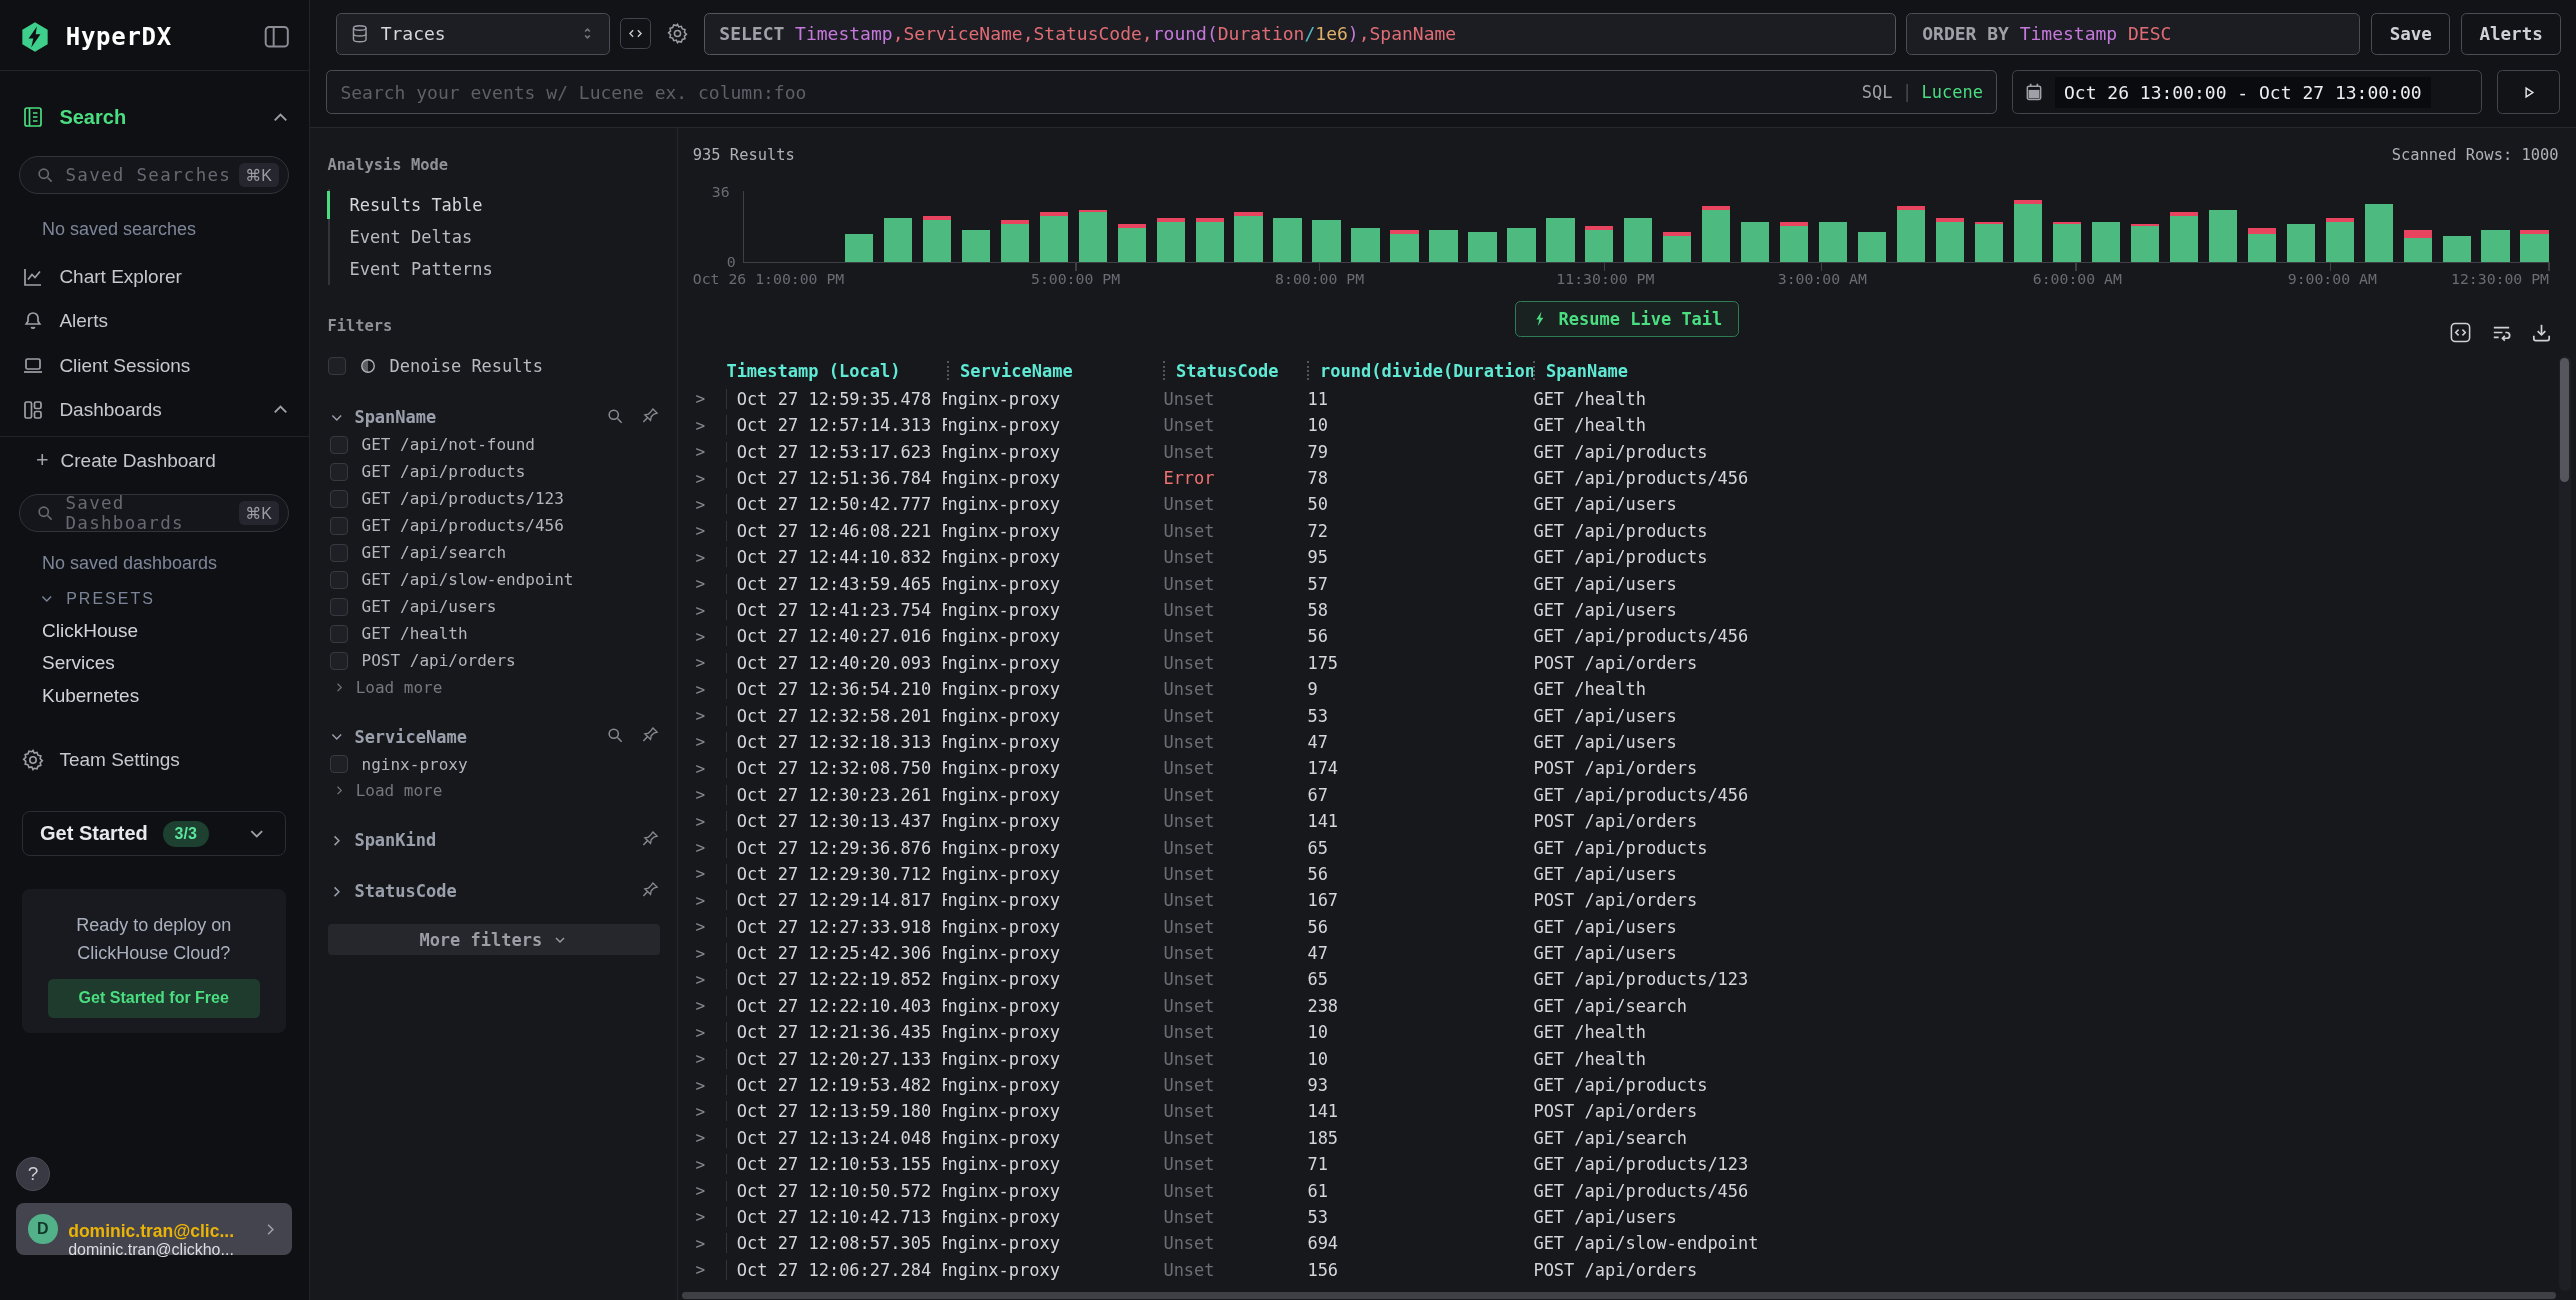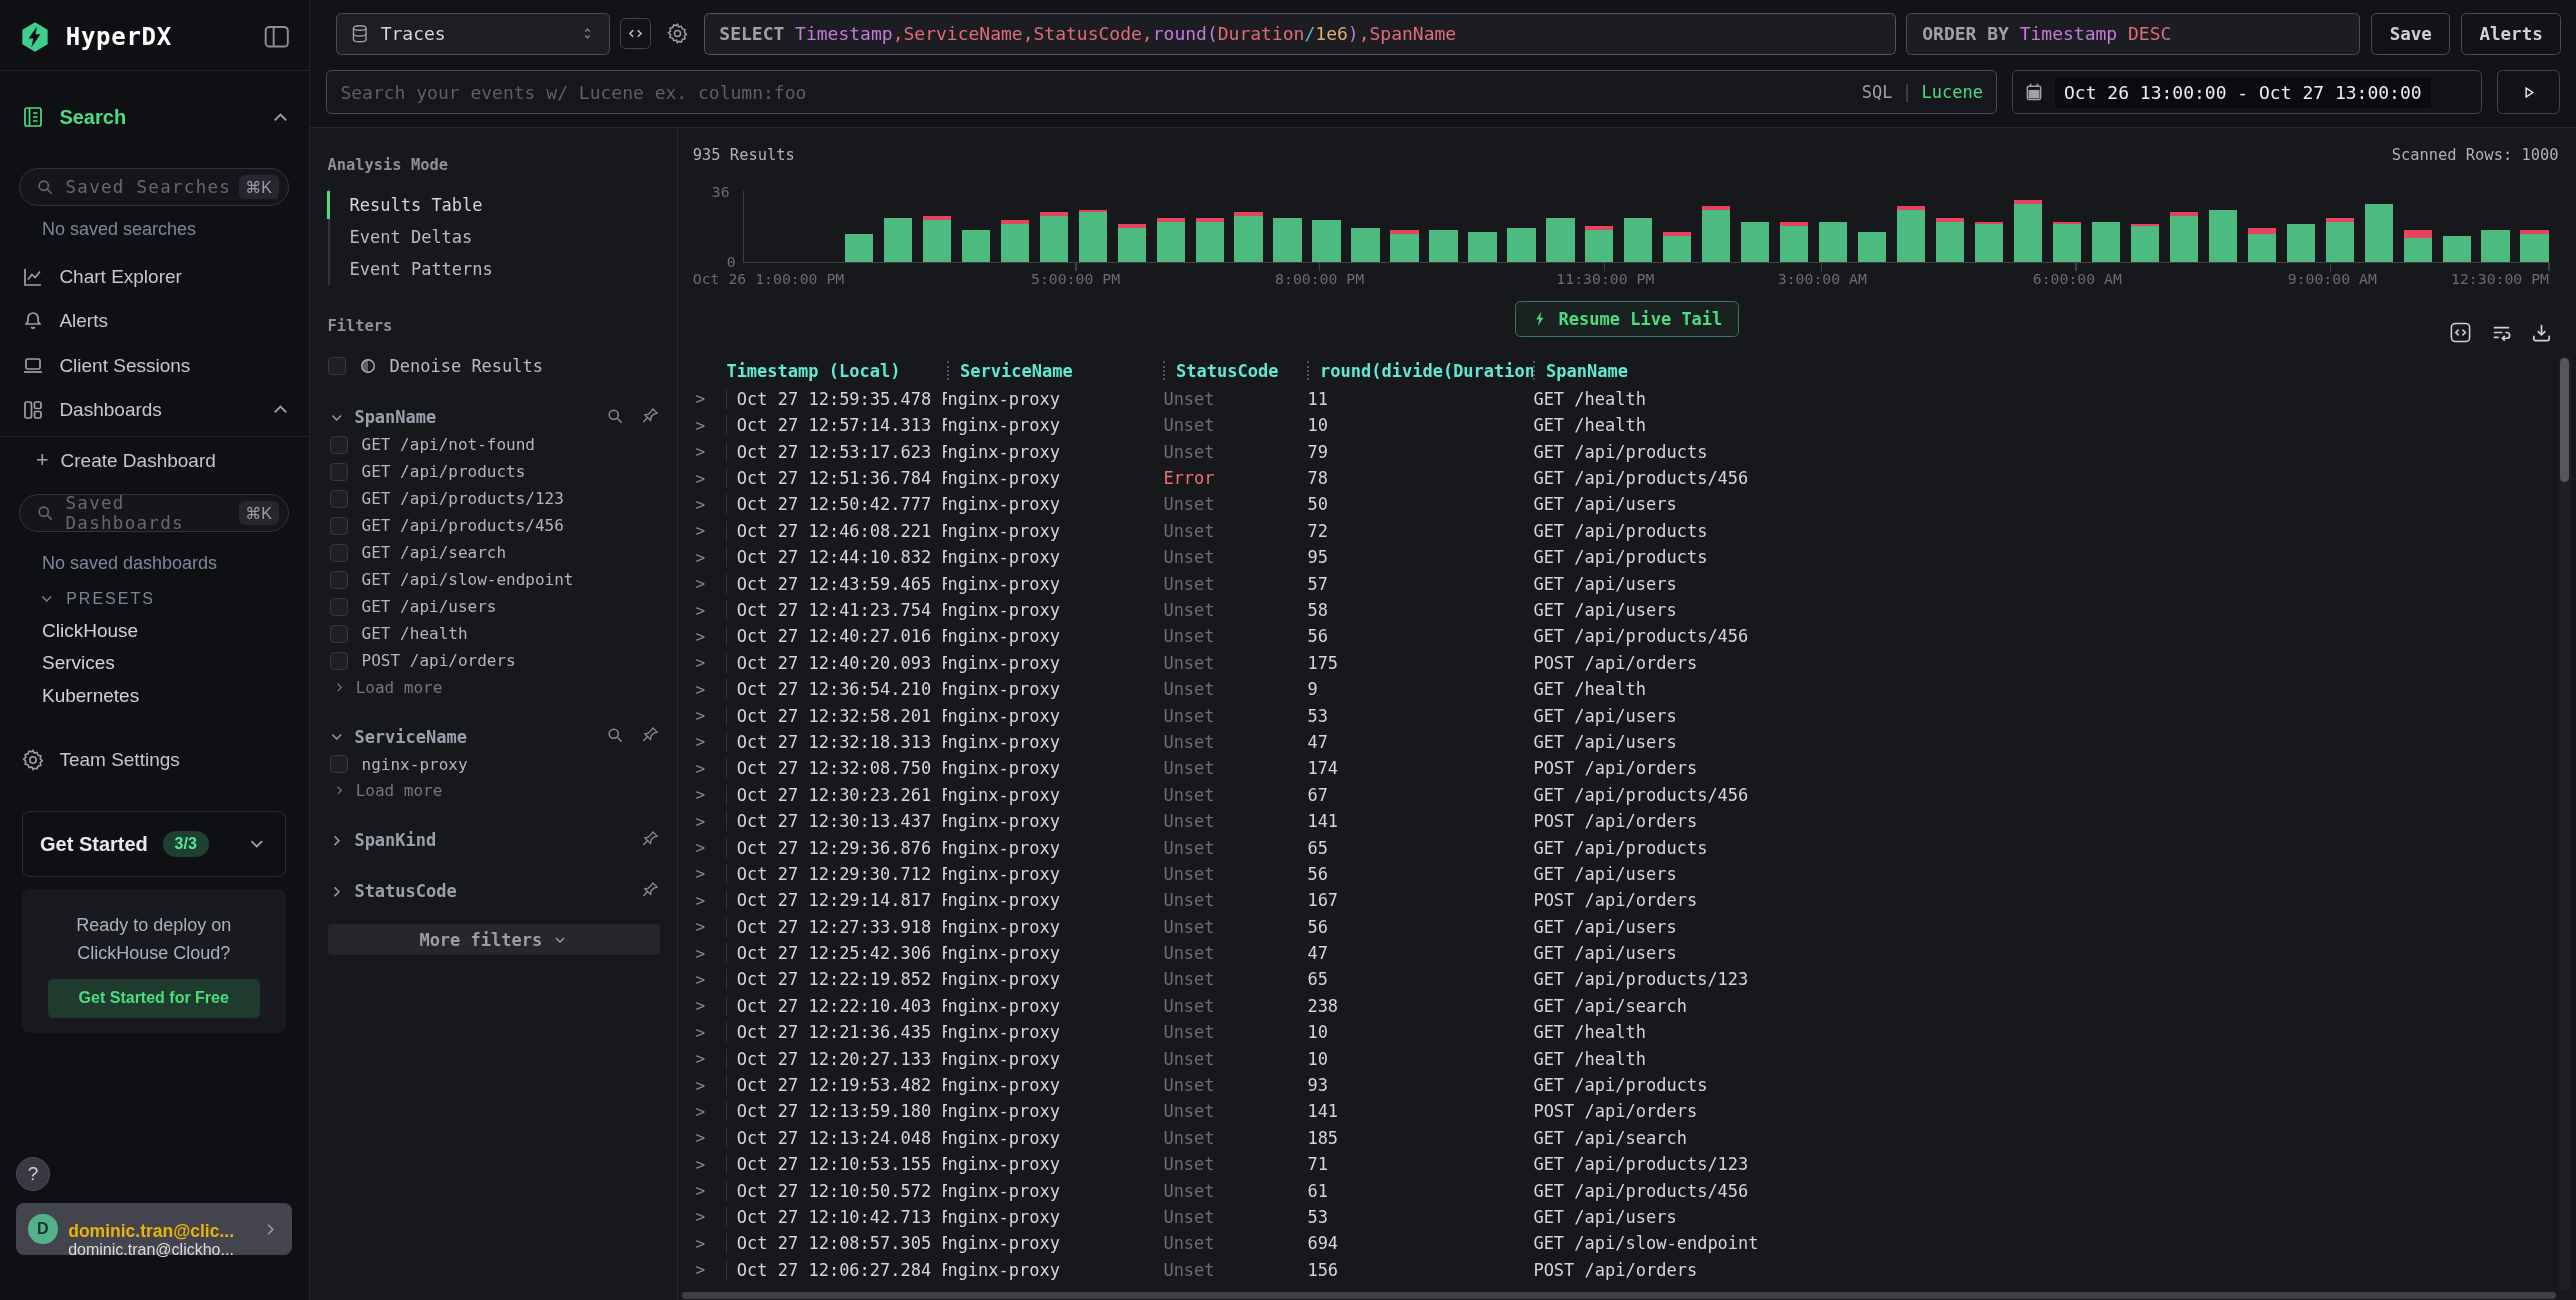--- a/index.html
+++ b/index.html
@@ -32,21 +32,21 @@
   .create-row { position:absolute; left:36px; right:17.5px; height:29.5px; display:flex; align-items:center; cursor:pointer;
     font-family:"Liberation Sans","DejaVu Sans",sans-serif; }
   .create-plus { font-size:21.5px; color:#9fa1a9; }
   .create-label { margin-left:12px; font-size:19px; color:#c6c7cd; }
   .presets-row { position:absolute; left:38px; right:17.5px; height:27px; display:flex; align-items:center; cursor:pointer; }
   .presets-row svg { width:17.5px; height:17.5px; }
   .presets-label { margin-left:10.7px; font-size:16px; letter-spacing:2px; color:#7c8598;
     font-family:"Liberation Sans","DejaVu Sans",sans-serif; }
   .preset-item { position:absolute; left:42px; right:17.5px; height:29.5px; display:flex; align-items:center;
     font-size:19px; color:#d2d3d9; cursor:pointer; font-family:"Liberation Sans","DejaVu Sans",sans-serif; }
-  .gs-box { position:absolute; left:21.5px; right:23px; top:811px; height:66px; border:0.7px solid #2c2d34; border-radius:8px;
+  .gs-box { position:absolute; left:21.5px; right:23px; top:811px; height:45px; border:0.7px solid #2c2d34; border-radius:8px;
     display:flex; align-items:center; padding:0 17.5px; cursor:pointer; }
   .gs-label { font-size:20px; font-weight:bold; color:#e8e9ed; font-family:"Liberation Sans","DejaVu Sans",sans-serif; }
   .gs-badge { margin-left:14.8px; background:#1d4031; color:#5be49b; font-weight:bold; font-size:16px;
     border-radius:671px; padding:4px 12px; font-family:"Liberation Sans","DejaVu Sans",sans-serif; }
   .gs-chev { margin-left:auto; width:21.5px; height:21.5px; }
   .promo { position:absolute; left:21.5px; right:23px; top:889px; height:144px; background:#191a20; border-radius:8px;
     text-align:center; padding-top:21.5px; font-family:"Liberation Sans","DejaVu Sans",sans-serif; }
   .promo-line { font-size:18px; color:#aab0bd; line-height:28px; }
   .promo-btn { margin:12px auto 0; width:212px; height:39px; background:#1f3b2d; border:none; border-radius:5.4px;
     color:#4ade80; font-weight:bold; font-size:16px; cursor:pointer; display:flex; align-items:center; justify-content:center;
@@ -196,21 +196,21 @@
         </svg>
     </span>
     <span class="nav-label">Search</span>
     <span class="nav-trail">
       <svg viewBox="0 0 24 24" fill="none" stroke="#9ea0a8" stroke-width="2">
           <polyline points="6,15 12,9 18,15"></polyline>
         </svg>
     </span>
   </div>
 
-  <div class="pill-input" style="top:168px">
+  <div class="pill-input" style="top:156px">
     <span class="mag">
       <svg viewBox="0 0 24 24" fill="none" stroke="#676871" stroke-width="2">
           <circle cx="10.5" cy="10.5" r="5.5"></circle>
           <line x1="15" y1="15" x2="20" y2="20"></line>
         </svg>
     </span>
     <span class="pill-ph">Saved Searches</span>
     <span class="kbd">⌘K</span>
   </div>
   <div class="empty-note" style="top:219px">No saved searches</div>

